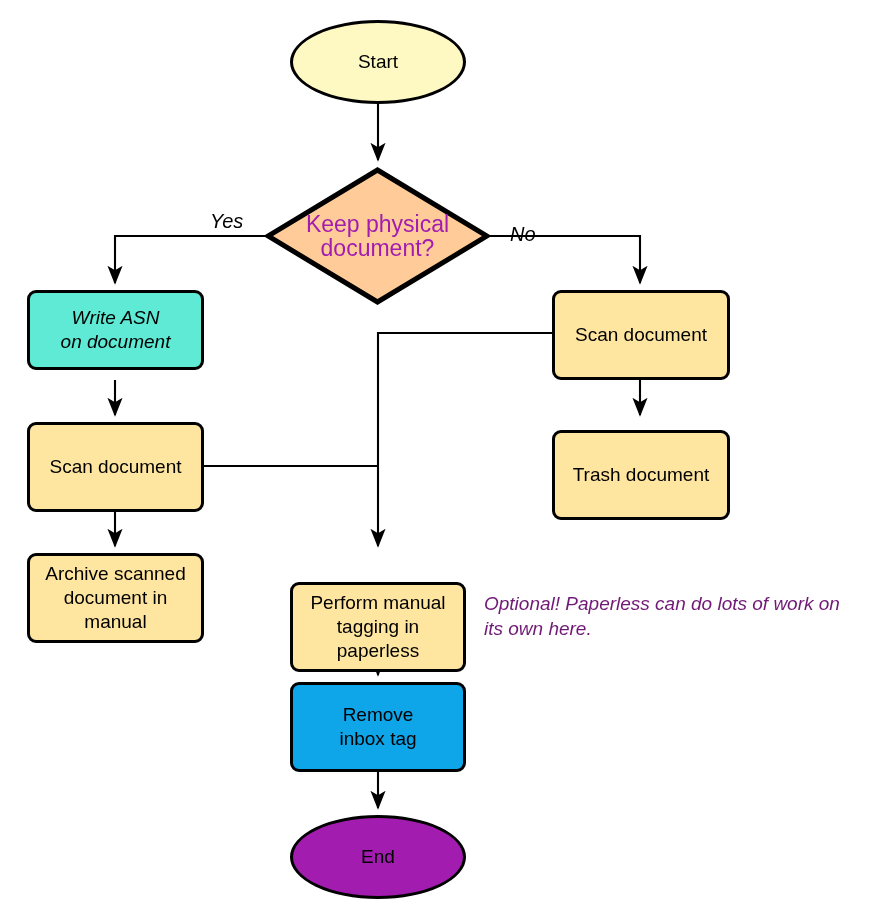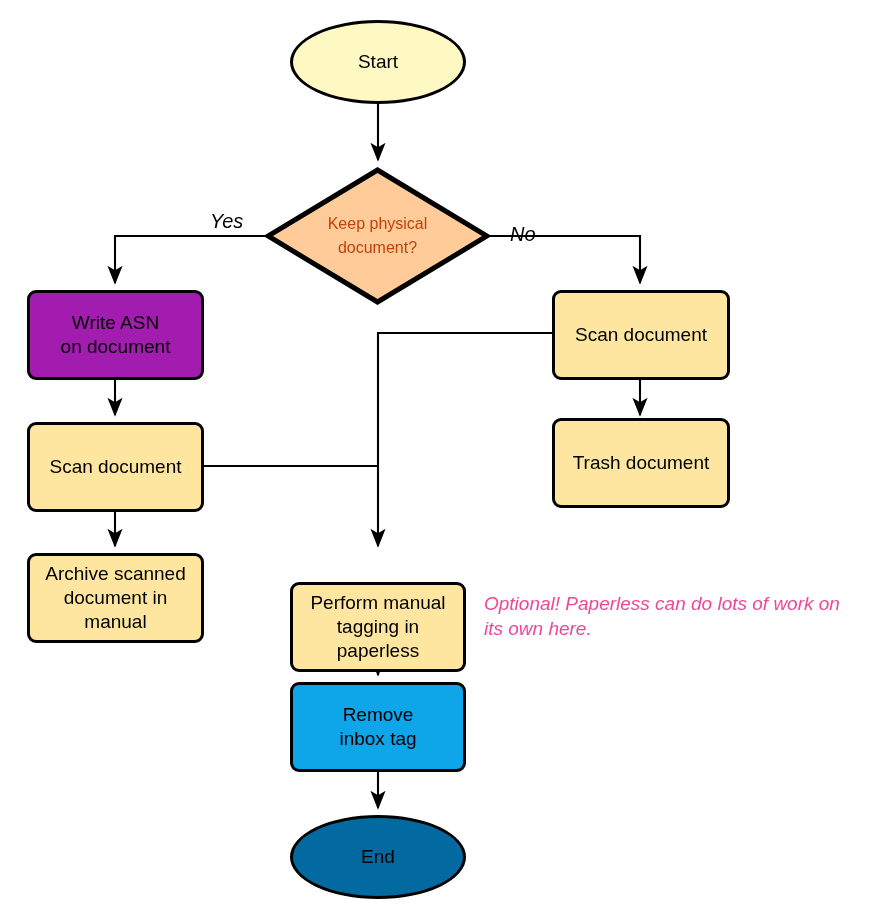--- a/index.html
+++ b/index.html
@@ -59,37 +59,37 @@
     position: absolute;
     left: 0;
     top: 0;
     width: 100%;
     height: 100%;
   }
   .node-decision-label {
     position: relative;
     z-index: 1;
     text-align: center;
-    color: #c2410c;
-    font-size: 16px;
+    color: #a21caf;
+    font-size: 23px;
     line-height: 24px;
     white-space: pre-line;
   }
   .edge-label {
     position: absolute;
     color: #000000;
     font-size: 20px;
     line-height: 20px;
     z-index: 3;
     background: transparent;
     font-style: italic;
   }
   .annotation {
     position: absolute;
-    color: #ec4899;
+    color: #701a75;
     font-size: 19px;
     line-height: 25px;
     font-style: italic;
     z-index: 3;
     white-space: pre-line;
   }
 </style>
 </head>
 <body>
 
@@ -129,41 +129,41 @@
   <div class="node node-terminal" style="left:290px; top:20px; width:176px; height:84px; background:#fef9c3;">Start</div>
 
   <div class="node-decision-wrap" style="left:265px; top:167px; width:225px; height:138px;">
     <svg class="node-decision-shape" viewBox="0 0 225 138" preserveAspectRatio="none" xmlns="http://www.w3.org/2000/svg">
       <polygon points="112.5,3 222,69 112.5,135 3,69" fill="#ffcc99" stroke="#000000" stroke-width="5" vector-effect="non-scaling-stroke"></polygon>
     </svg>
     <div class="node-decision-label">Keep physical
 document?</div>
   </div>
 
-  <div class="node node-process" style="left:27px; top:290px; width:177px; height:90px; background:#a21caf;">Write ASN
+  <div class="node node-process" style="left:27px; top:290px; width:177px; height:80px; background:#5eead4;font-style:italic;">Write ASN
 on document</div>
 
   <div class="node node-process" style="left:27px; top:422px; width:177px; height:90px; background:#ffe6a0;">Scan document</div>
 
   <div class="node node-process" style="left:27px; top:553px; width:177px; height:90px; background:#ffe6a0;">Archive scanned
 document in
 manual</div>
 
   <div class="node node-process" style="left:552px; top:290px; width:178px; height:90px; background:#ffe6a0;">Scan document</div>
 
-  <div class="node node-process" style="left:552px; top:418px; width:178px; height:90px; background:#ffe6a0;">Trash document</div>
+  <div class="node node-process" style="left:552px; top:430px; width:178px; height:90px; background:#ffe6a0;">Trash document</div>
 
   <div class="node node-process" style="left:290px; top:553px; width:176px; height:90px; background:#ffe6a0;margin-top:29px;">Perform manual
 tagging in
 paperless</div>
 
   <div class="node node-process" style="left:290px; top:682px; width:176px; height:90px; background:#0ea5e9;">Remove
 inbox tag</div>
 
-  <div class="node node-terminal" style="left:290px; top:815px; width:176px; height:84px; background:#0369a1;">End</div>
+  <div class="node node-terminal" style="left:290px; top:815px; width:176px; height:84px; background:#a21caf;">End</div>
 
   <div class="edge-label" style="left:210px; top:211px;">Yes</div>
 
   <div class="edge-label" style="left:510px; top:224px;">No</div>
 
   <div class="annotation" style="left:484px; top:591px; width:400px;">Optional! Paperless can do lots of work on
 its own here.</div>
 
 </div>
 

